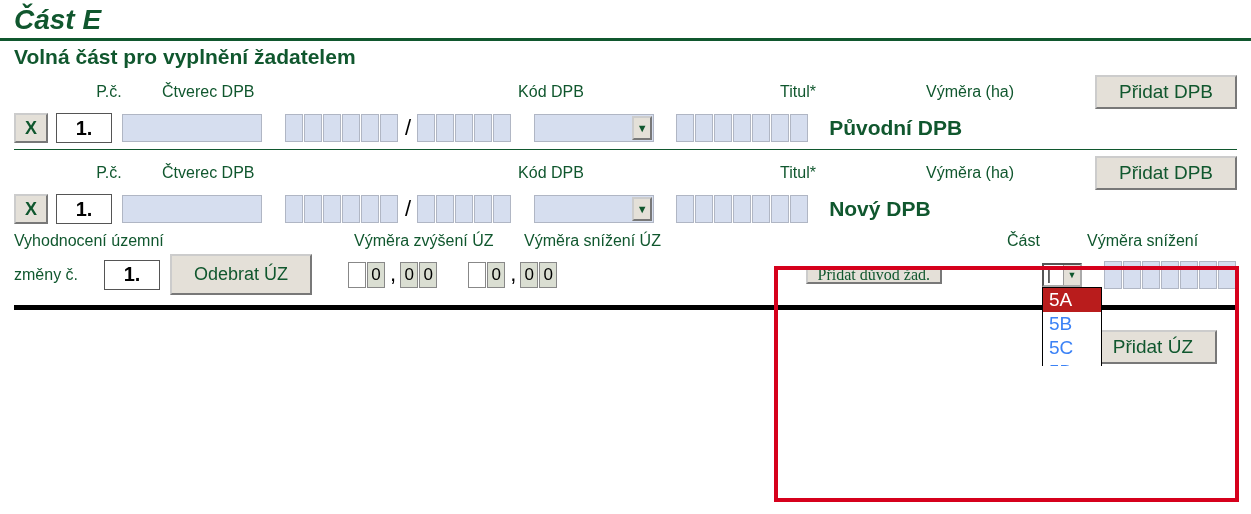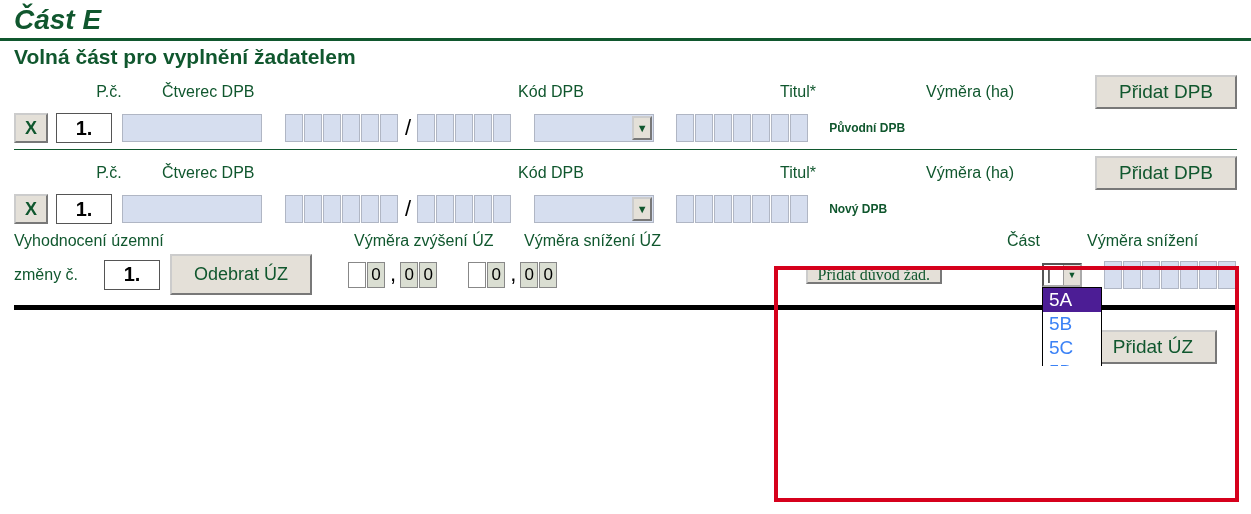--- a/index.html
+++ b/index.html
@@ -113,21 +113,21 @@
   }
   .btn.small {
     height: 18px;
     font-size: 16px;
     padding: 0 10px;
     font-family: Liberation Serif, serif;
   }
   .sidelabel {
     color: #10572e;
     font-weight: bold;
-    font-size: 12px;
+    font-size: 21px;
     margin-left: 20px;
     text-align: right;
   }
   .hr {
     height: 1px;
     background: #10572e;
     margin: 4px 14px;
   }
   .hr-thick {
     height: 5px;
@@ -183,21 +183,21 @@
     width: 60px;
     z-index: 10;
   }
   .dd-list div {
     padding: 1px 6px;
     font-size: 19px;
     color: #3b82f6;
     font-family: Arial, sans-serif;
   }
   .dd-list div.sel {
-    background: #4c1d95;
+    background: #b91c1c;
     color: #fff;
   }
 </style>
 </head>
 <body>
 
 <div class="section-title">Část E</div>
 <div class="subtitle">Volná část pro vyplnění žadatelem</div>
 
 <div class="row hdrs">

